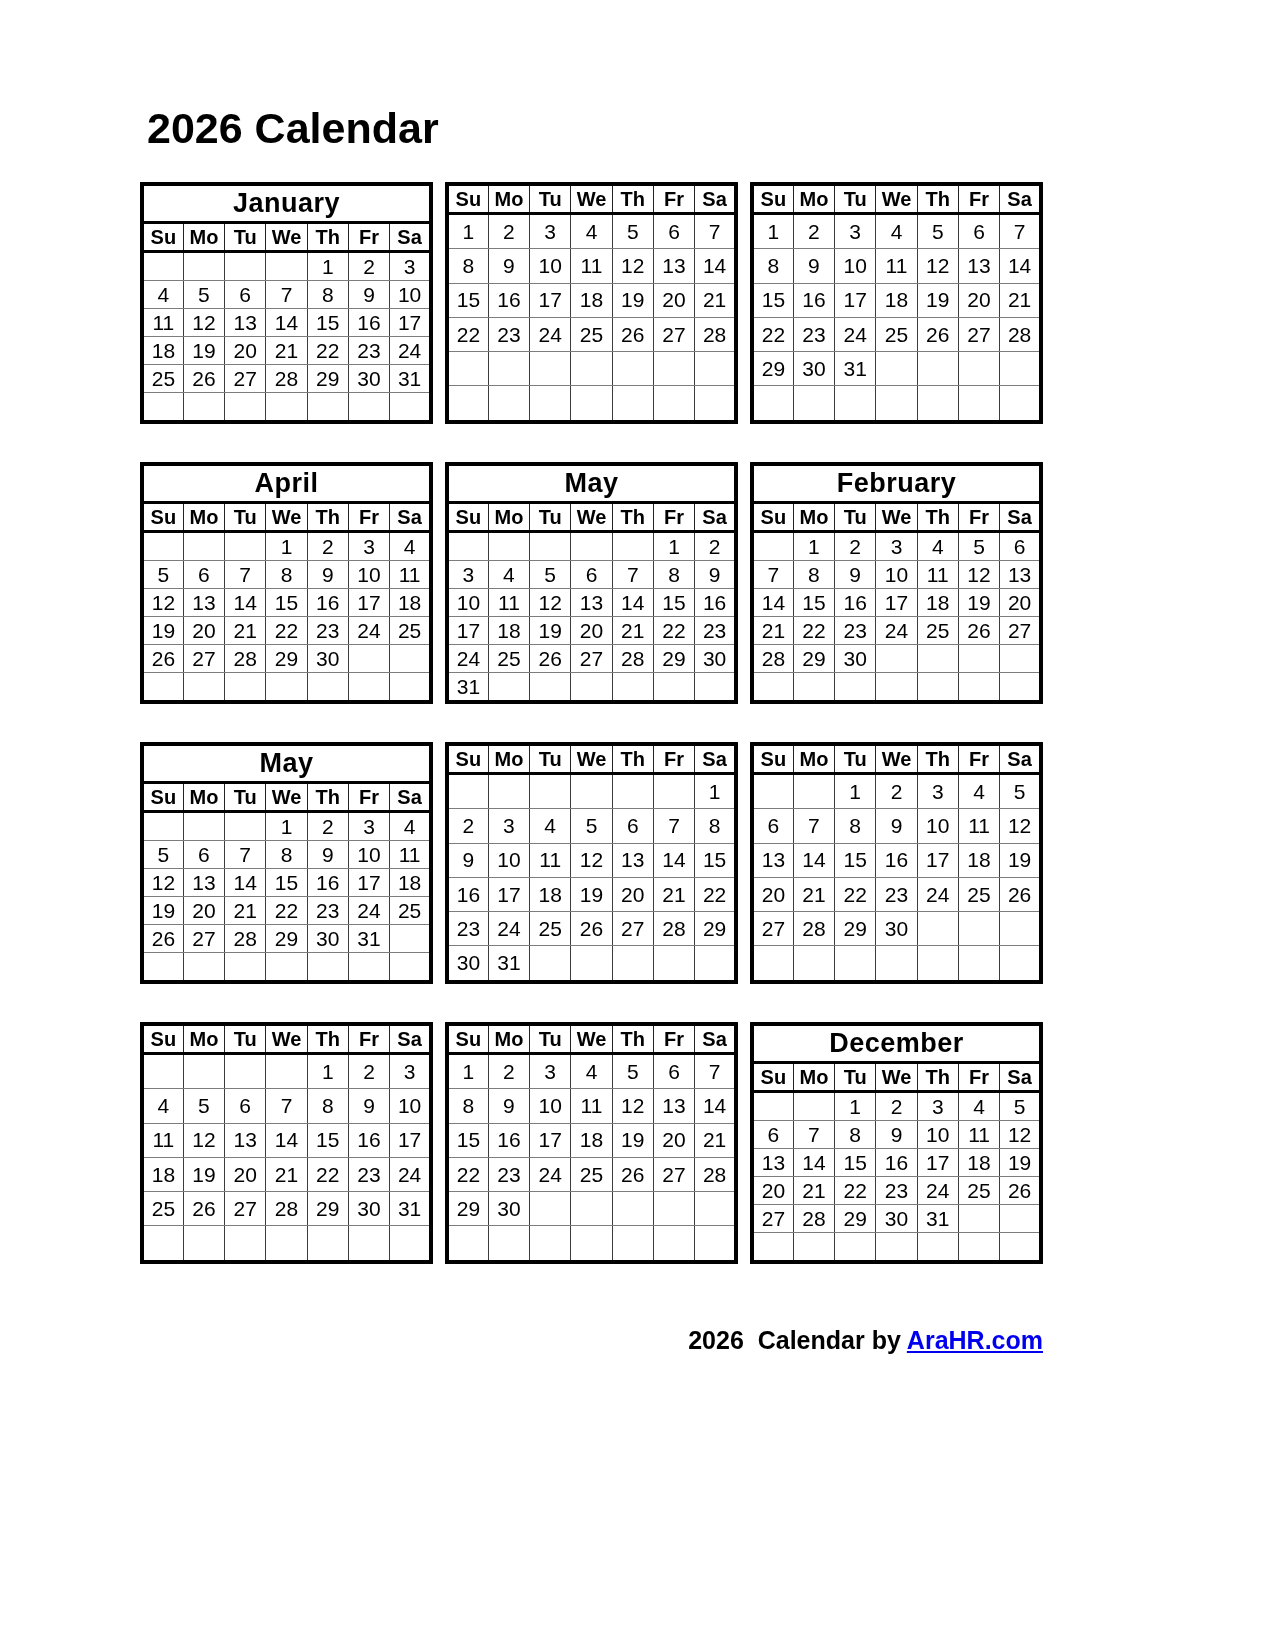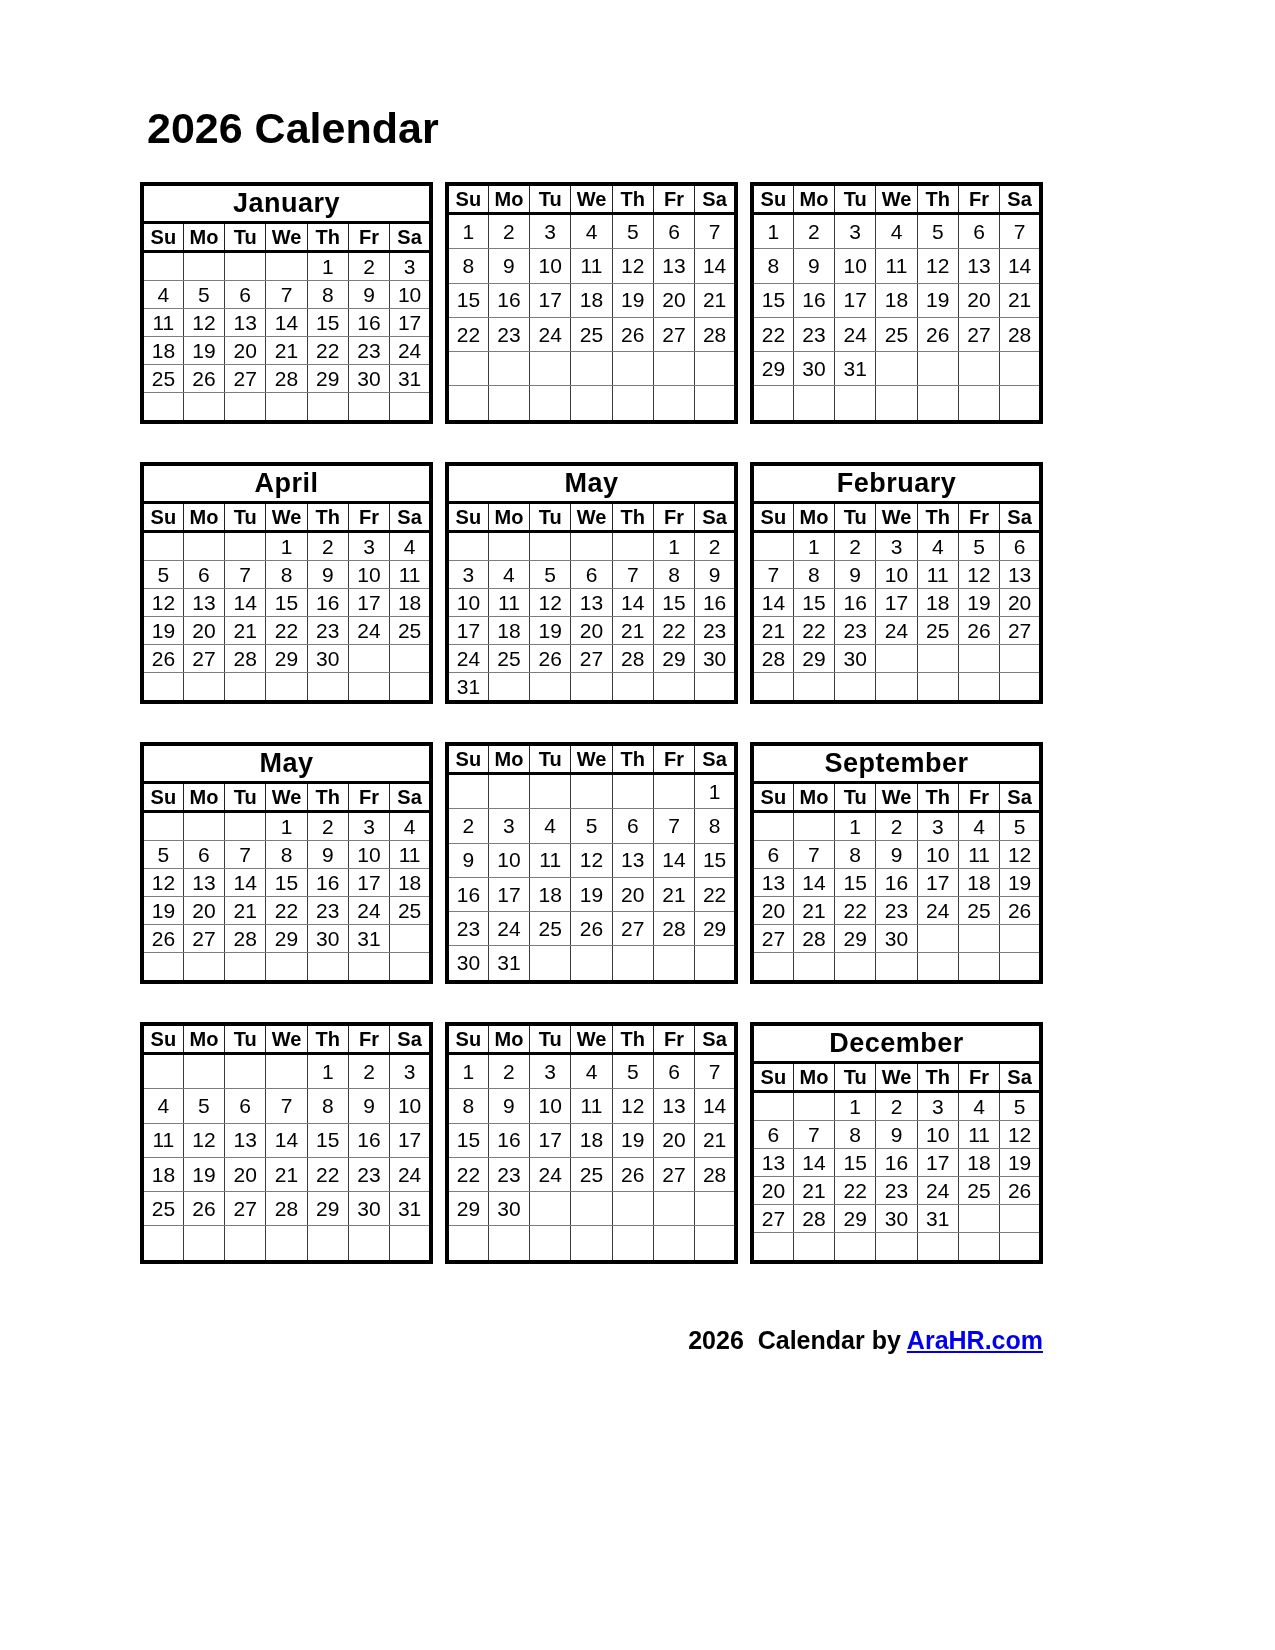--- a/index.html
+++ b/index.html
@@ -655,23 +655,20 @@
             <td class="date-cell"></td>
             <td class="date-cell"></td>
             <td class="date-cell"></td>
             <td class="date-cell"></td>
           </tr>
         </tbody>
       </table>
       <table class="month">
         <thead>
           <tr>
-            <th class="month-name" colspan="7">September</th>
-          </tr>
-          <tr>
             <th class="dow">Su</th>
             <th class="dow">Mo</th>
             <th class="dow">Tu</th>
             <th class="dow">We</th>
             <th class="dow">Th</th>
             <th class="dow">Fr</th>
             <th class="dow">Sa</th>
           </tr>
         </thead>
         <tbody>

